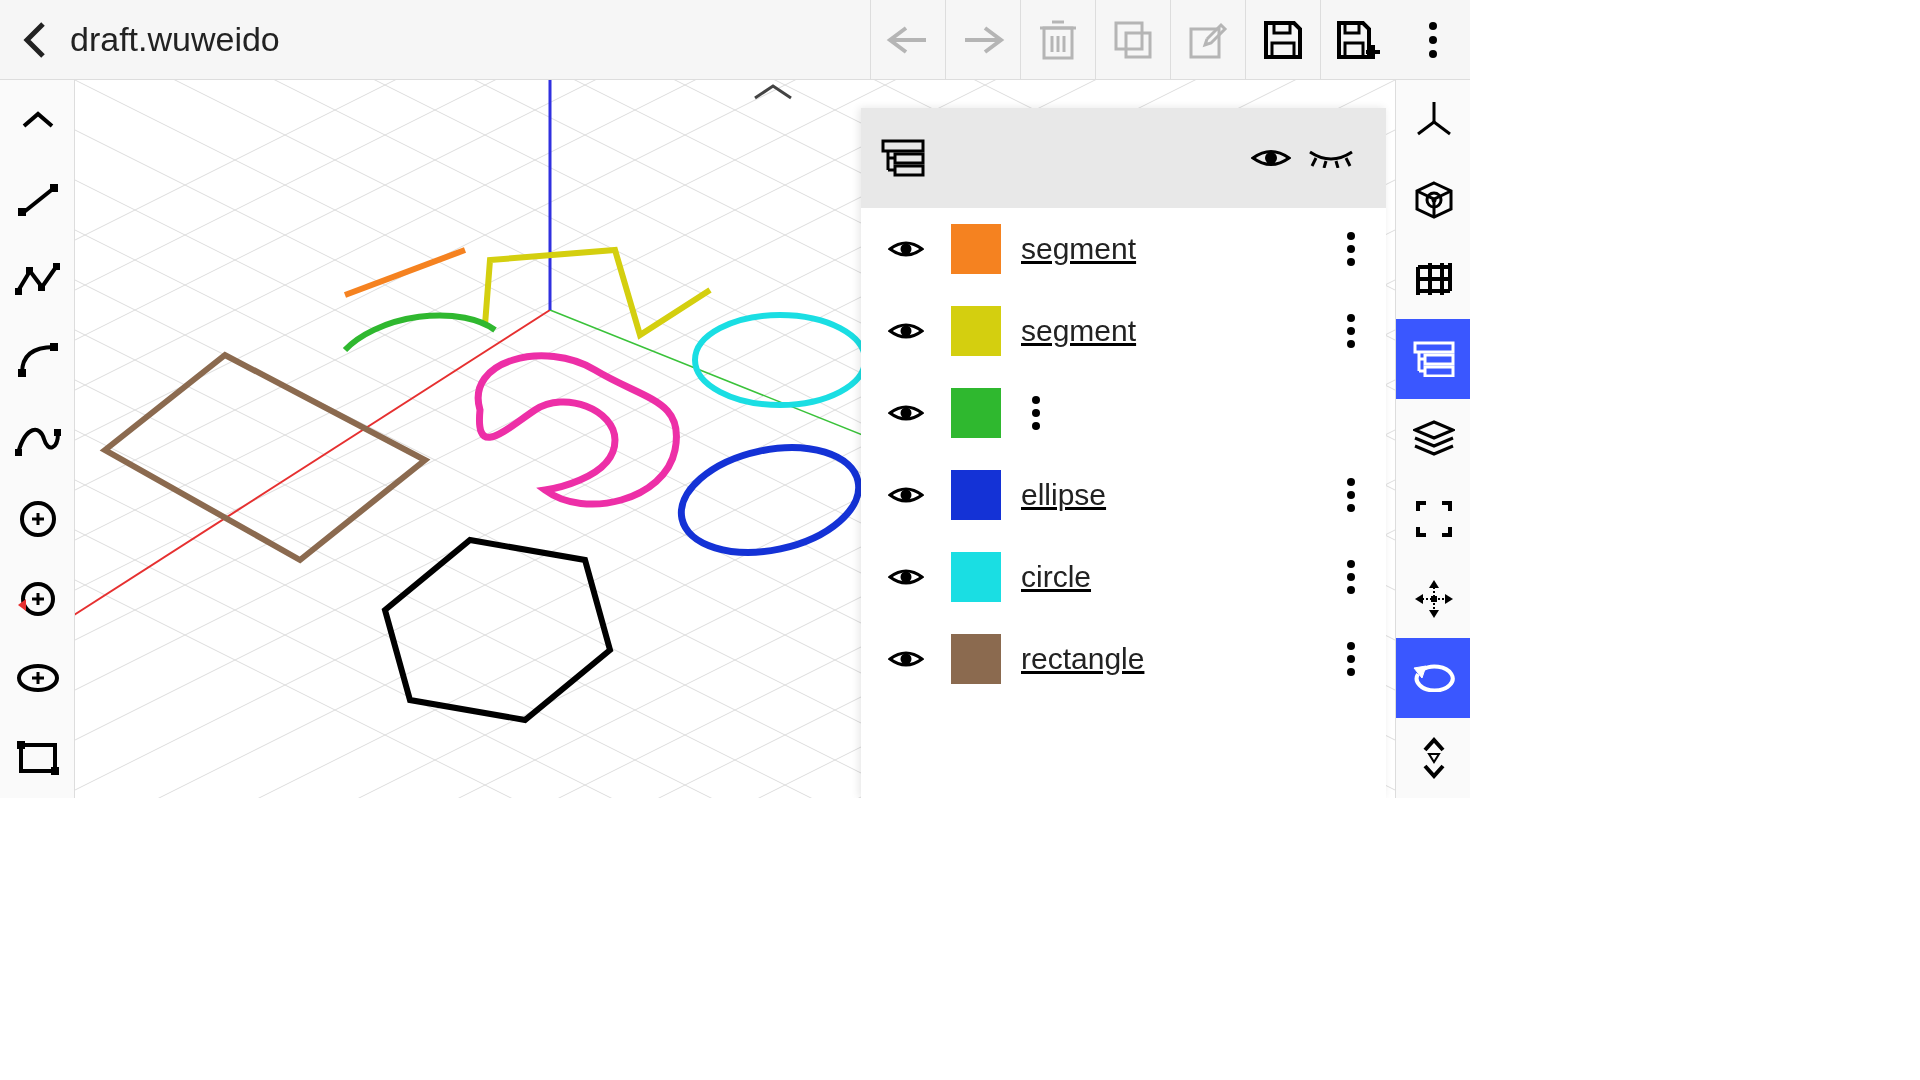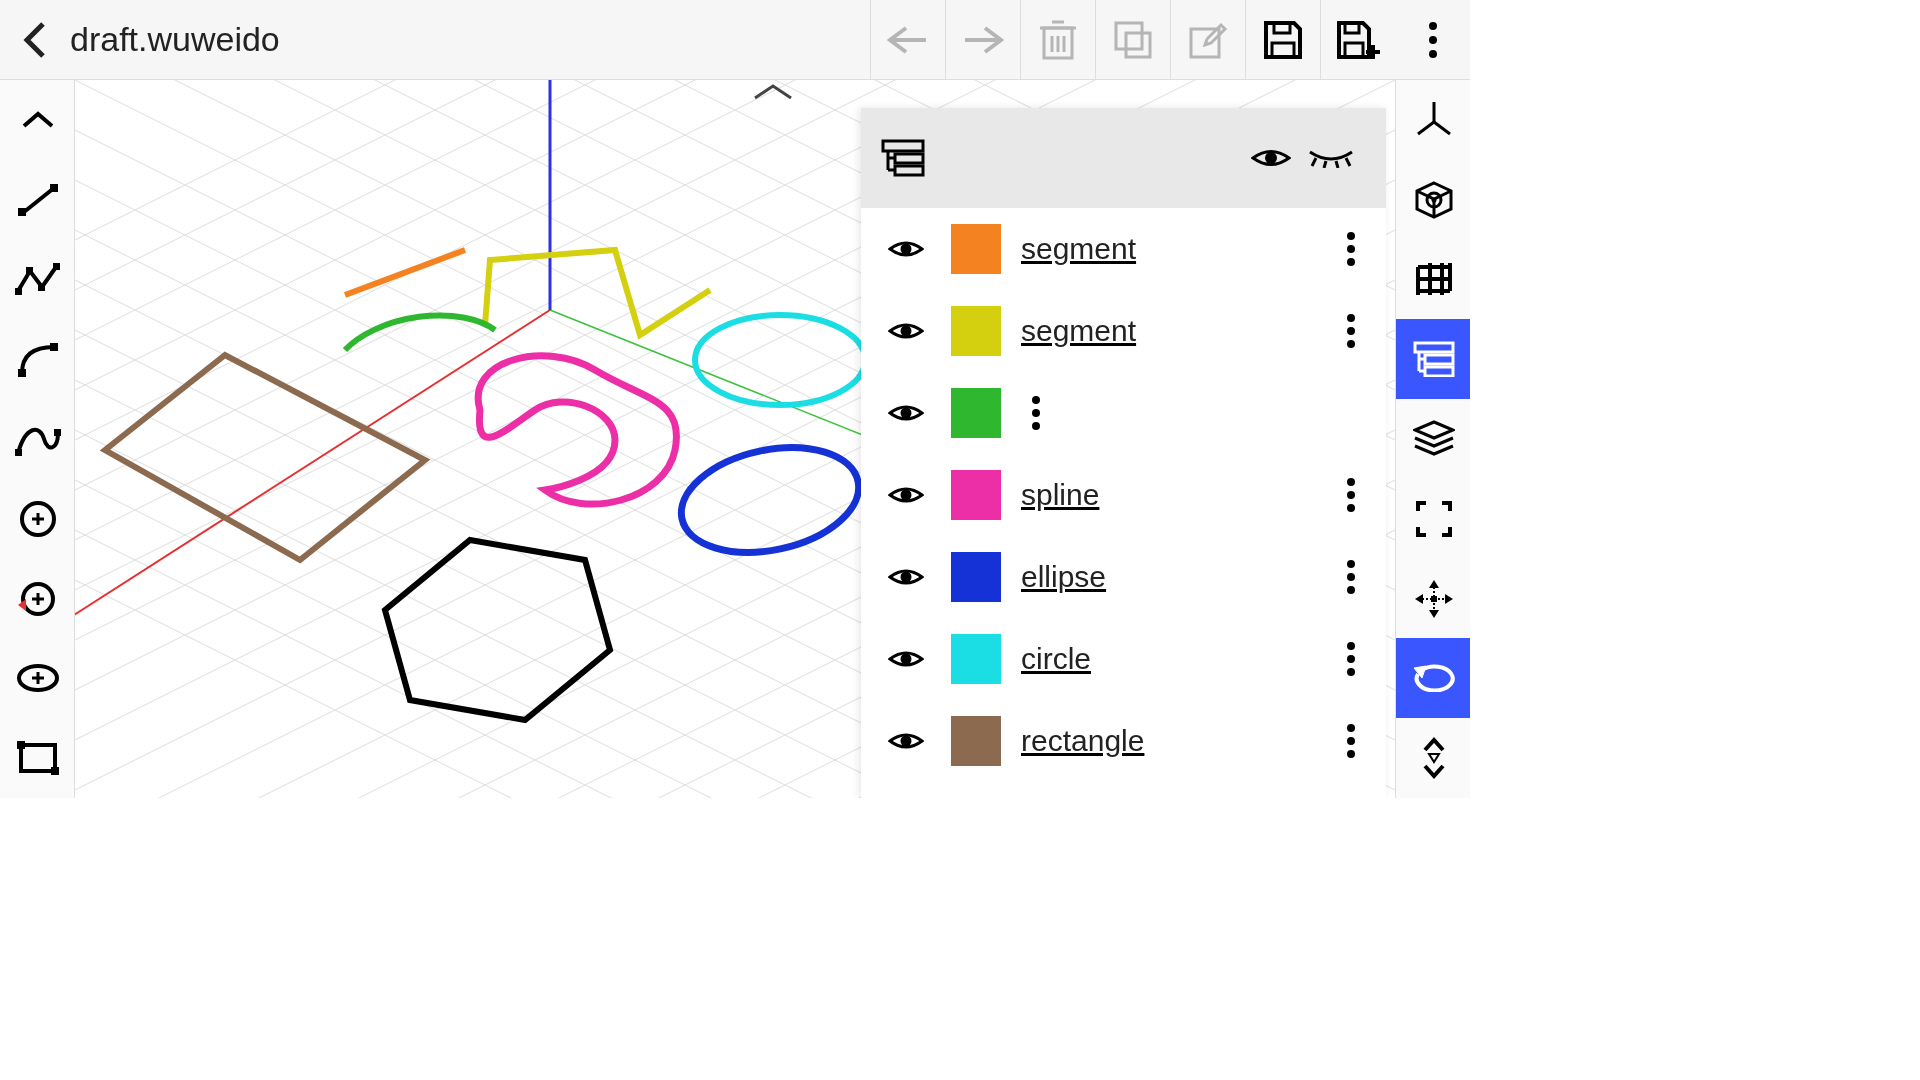--- a/index.html
+++ b/index.html
@@ -401,37 +401,20 @@
           </svg>
     </div>
       </div>
       <div class="layer-row">
     <div class="layer-eye">
       <svg width="36" height="24" viewBox="0 0 36 24">
             <path d="M2 12 Q18 0 34 12 Q18 24 2 12 Z" fill="none" stroke="#000" stroke-width="3"></path>
             <circle cx="18" cy="12" r="5.5" fill="#000"></circle>
           </svg>
     </div>
-    <div class="layer-swatch" style="background:#ed2fa7"></div>
-    <div class="layer-label">spline</div>
-    <div class="layer-menu">
-      <svg width="10" height="36" viewBox="0 0 10 36">
-            <circle cx="5" cy="5" r="4" fill="#000"></circle>
-            <circle cx="5" cy="18" r="4" fill="#000"></circle>
-            <circle cx="5" cy="31" r="4" fill="#000"></circle>
-          </svg>
-    </div>
-      </div>
-      <div class="layer-row">
-    <div class="layer-eye">
-      <svg width="36" height="24" viewBox="0 0 36 24">
-            <path d="M2 12 Q18 0 34 12 Q18 24 2 12 Z" fill="none" stroke="#000" stroke-width="3"></path>
-            <circle cx="18" cy="12" r="5.5" fill="#000"></circle>
-          </svg>
-    </div>
     <div class="layer-swatch" style="background:#1432d6"></div>
     <div class="layer-label">ellipse</div>
     <div class="layer-menu">
       <svg width="10" height="36" viewBox="0 0 10 36">
             <circle cx="5" cy="5" r="4" fill="#000"></circle>
             <circle cx="5" cy="18" r="4" fill="#000"></circle>
             <circle cx="5" cy="31" r="4" fill="#000"></circle>
           </svg>
     </div>
       </div>

